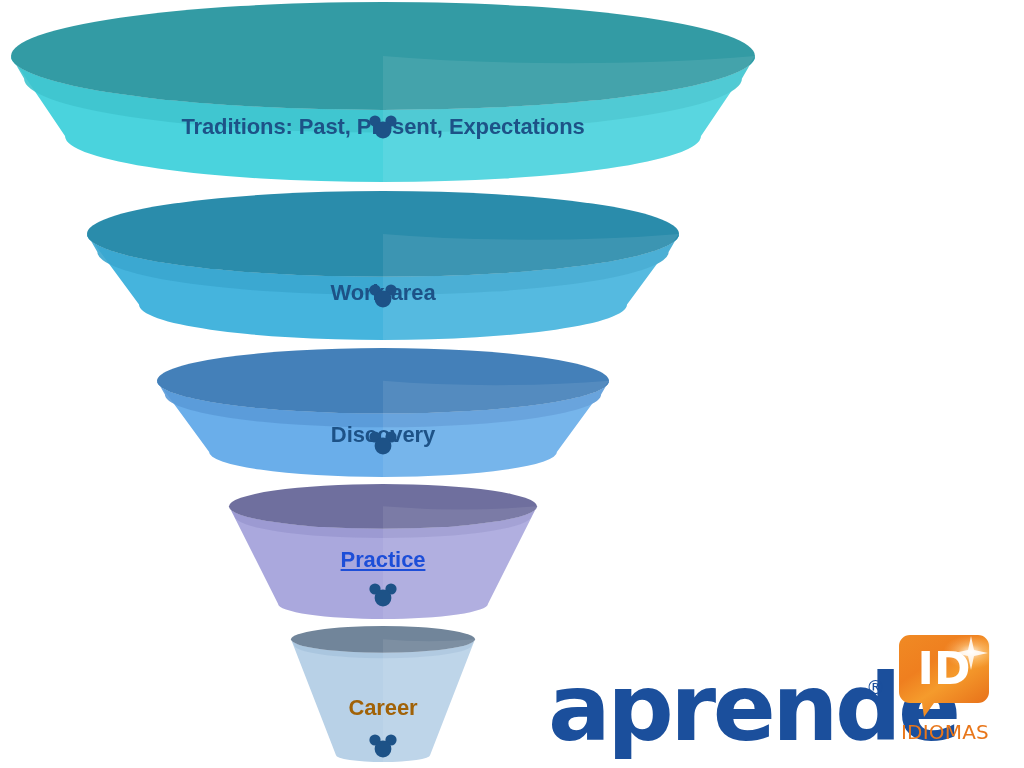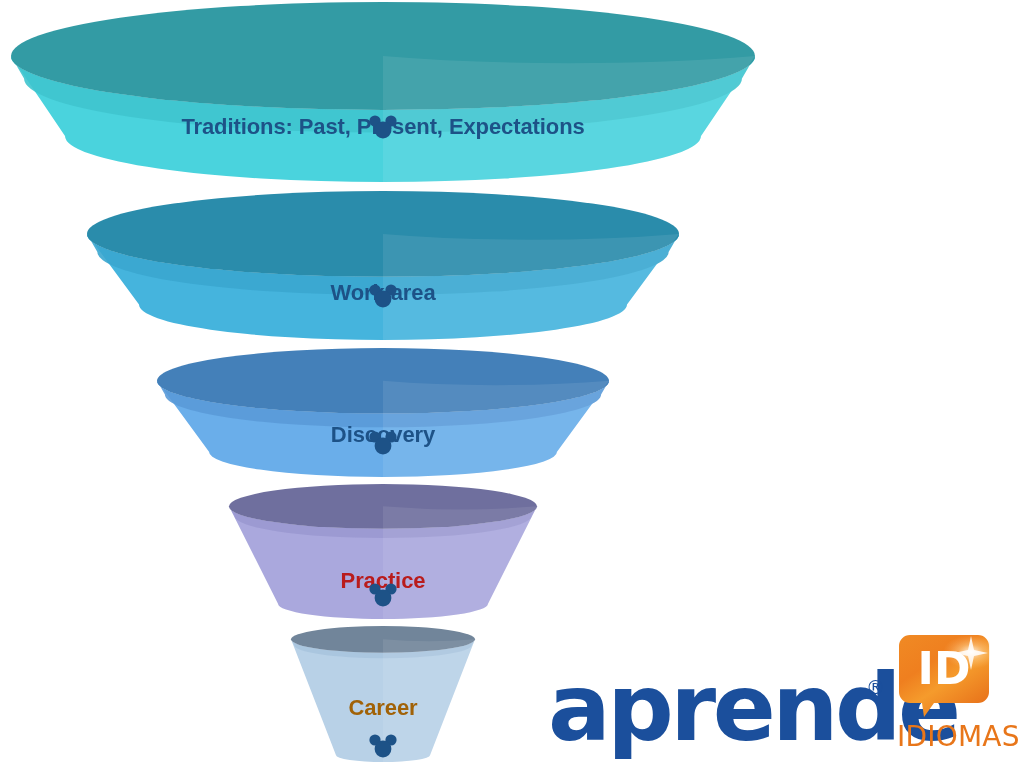--- a/index.html
+++ b/index.html
@@ -76,21 +76,21 @@
     width: 92px;
     height: 84px;
   }
   #logo-idiomas {
     position: absolute;
     left: 349px;
     top: 88px;
     width: 96px;
     text-align: center;
     font-family: "DejaVu Sans", sans-serif;
-    font-size: 28px;
+    font-size: 20px;
     letter-spacing: 0.2px;
     color: #e8761a;
   }
 </style>
 </head>
 <body>
 
 <div id="stage">
 
   <svg class="funnel-svg" id="funnel-svg" viewBox="0 0 1024 768" xmlns="http://www.w3.org/2000/svg">
@@ -198,21 +198,21 @@
           <circle cx="7" cy="7" r="5.6" fill="#1d5287"></circle>
           <circle cx="23" cy="7" r="5.6" fill="#1d5287"></circle>
           <circle cx="15" cy="16" r="8.4" fill="#1d5287"></circle>
         </svg></div>
       <div class="stage-label" style="left: 383px; top: 434.659px; font-size: 22px; color: rgb(29, 82, 135);">Discovery</div>
       <div class="mouse-icon" style="left: 383px; top: 445.77px;"><svg width="30" height="28" viewBox="0 0 30 28" xmlns="http://www.w3.org/2000/svg">
           <circle cx="7" cy="7" r="5.6" fill="#1d5287"></circle>
           <circle cx="23" cy="7" r="5.6" fill="#1d5287"></circle>
           <circle cx="15" cy="16" r="8.4" fill="#1d5287"></circle>
         </svg></div>
-      <div class="stage-label" style="left: 383px; top: 581px; font-size: 22px; color: #b91c1c;">Practice</div>
+      <div class="stage-label" style="left: 383px; top: 560px; font-size: 22px; color: #1d4ed8; text-decoration: underline;">Practice</div>
       <div class="mouse-icon" style="left: 383px; top: 597.775px;"><svg width="30" height="28" viewBox="0 0 30 28" xmlns="http://www.w3.org/2000/svg">
           <circle cx="7" cy="7" r="5.6" fill="#1d5287"></circle>
           <circle cx="23" cy="7" r="5.6" fill="#1d5287"></circle>
           <circle cx="15" cy="16" r="8.4" fill="#1d5287"></circle>
         </svg></div>
       <div class="stage-label" style="left: 383px; top: 708.03px; font-size: 22px; color: #a16207;">Career</div>
       <div class="mouse-icon" style="left: 383px; top: 749.185px;"><svg width="30" height="28" viewBox="0 0 30 28" xmlns="http://www.w3.org/2000/svg">
           <circle cx="7" cy="7" r="5.6" fill="#1d5287"></circle>
           <circle cx="23" cy="7" r="5.6" fill="#1d5287"></circle>
           <circle cx="15" cy="16" r="8.4" fill="#1d5287"></circle>

